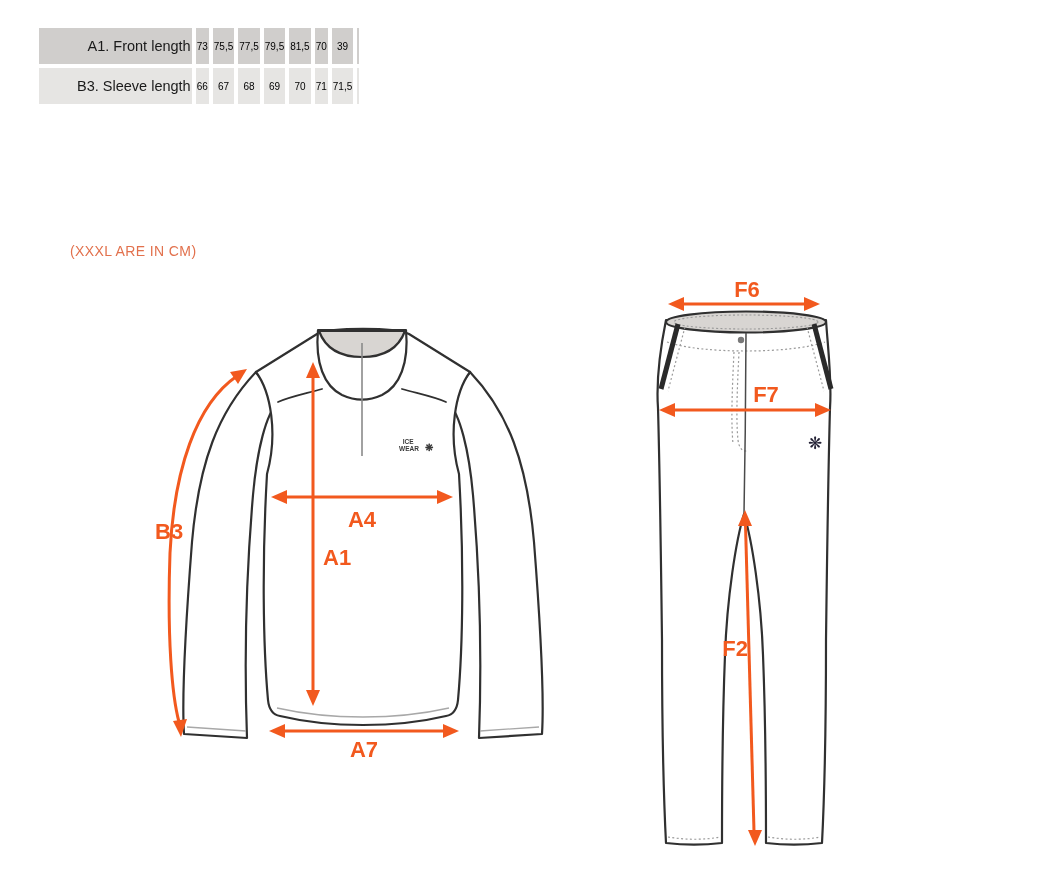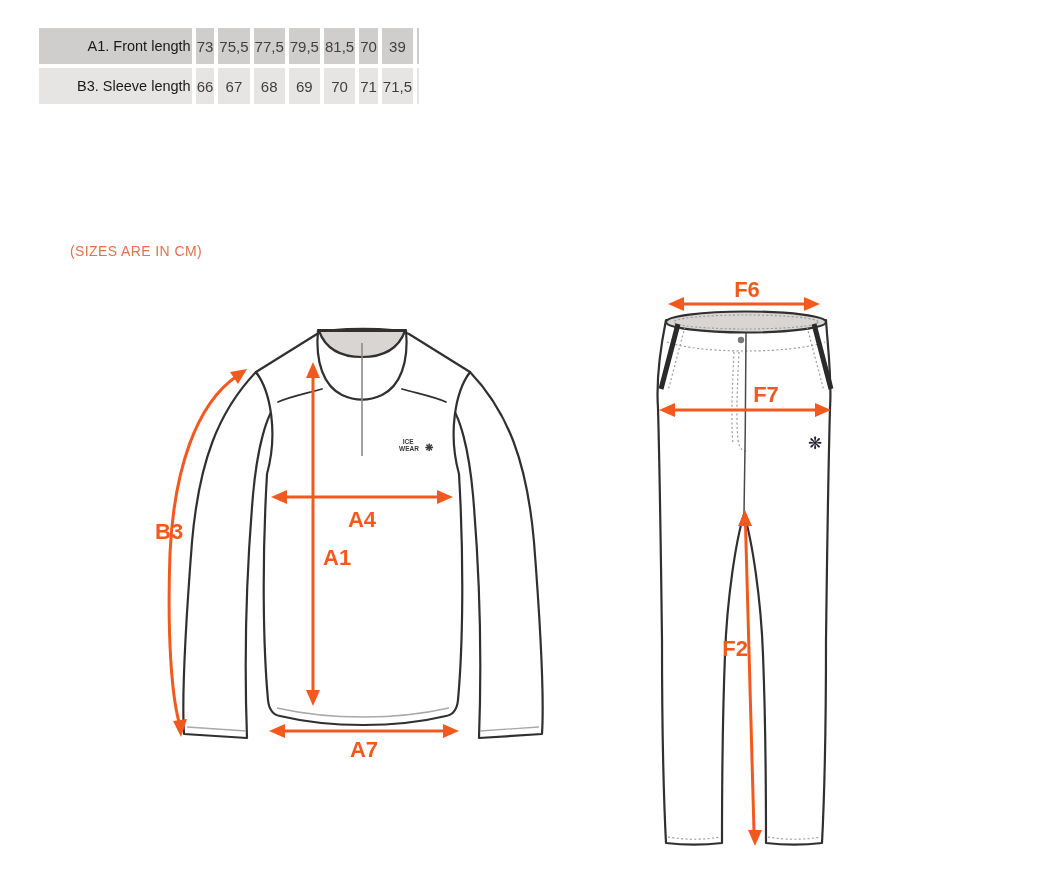--- a/index.html
+++ b/index.html
@@ -5,21 +5,21 @@
   html,body{margin:0;padding:0;background:#ffffff;}
   .page{position:relative;width:1038px;height:893px;background:#fff;overflow:hidden;
         font-family:"Liberation Sans",sans-serif;}
   
   table.size-table{position:absolute;left:35px;top:24px;border-collapse:separate;border-spacing:4px;}
   table.size-table th,table.size-table td{font-family:"Liberation Sans",sans-serif;}
   th.product{width:325px;height:52px;background:var(--hdr);color:#fff;text-align:left;
              padding-left:38px;font-size:16px;font-weight:bold;letter-spacing:.2px;}
   th.size{width:77px;height:52px;background:var(--hdr);color:#fff;font-size:14px;font-weight:bold;text-align:center;}
   td.rowlabel{height:34px;text-align:right;padding-left:38px;font-size:14.5px;color:#1a1a1a;}
-  td.val{height:34px;text-align:center;font-size:15px;color:#404040;}
+  td.val{height:34px;text-align:center;font-size:10px;color:#000000;}
   tr.dark td{background:#d0cecc;}
   tr.light td{background:#e6e5e3;}
   .note{position:absolute;left:70px;top:243px;font-size:14px;color:#e2714d;letter-spacing:.4px;}
   svg{position:absolute;overflow:visible;}
   svg text.mlabel{font-family:"Liberation Sans",sans-serif;font-weight:bold;font-size:22px;fill:#f2591e;}
   svg text.logo{font-family:"Liberation Sans",sans-serif;font-weight:bold;fill:#3a3a3a;}
 </style>
 </head>
 <body>
 
@@ -45,21 +45,21 @@
       <td class="val">68</td>
       <td class="val">69</td>
       <td class="val">70</td>
       <td class="val">71</td>
       <td class="val">71,5</td>
       <td class="val"></td>
     </tr>
   </tbody>
     </table>
 
-  <div class="note">(SIZES ARE IN CM)</div>
+  <div class="note">(XXXL ARE IN CM)</div>
 
   <svg style="left:145px;top:290px;" width="460" height="500" viewBox="145 290 460 500">
     <g fill="#ffffff" stroke="#303030" stroke-width="2.2" stroke-linejoin="round" stroke-linecap="round">
 
       <path d="M 256,372 C 218,412 199,462 192,542 C 185,632 182,702 184,734 L 247,738 C 244,655 247,565 253,495 C 257,450 266,414 278,402 Z"></path>
       <path d="M 470,372 C 508,412 527,462 534,542 C 541,632 544,702 542,734 L 479,738 C 482,655 479,565 473,495 C 469,450 460,414 448,402 Z"></path>
 
       <path d="M 256,372 L 317,334 C 332,327 394,327 409,334 L 470,372 C 455,392 448,434 459,474 C 464,560 463,645 458,700 C 457,710 452,715 446,716 C 396,728 330,728 280,716 C 274,715 269,710 268,700 C 263,645 262,560 267,474 C 278,434 271,392 256,372 Z"></path>
 
       <path d="M 318,330 C 315,363 324,386 342,395 C 355,401 369,401 382,395 C 400,386 409,363 406,330 Z"></path>

